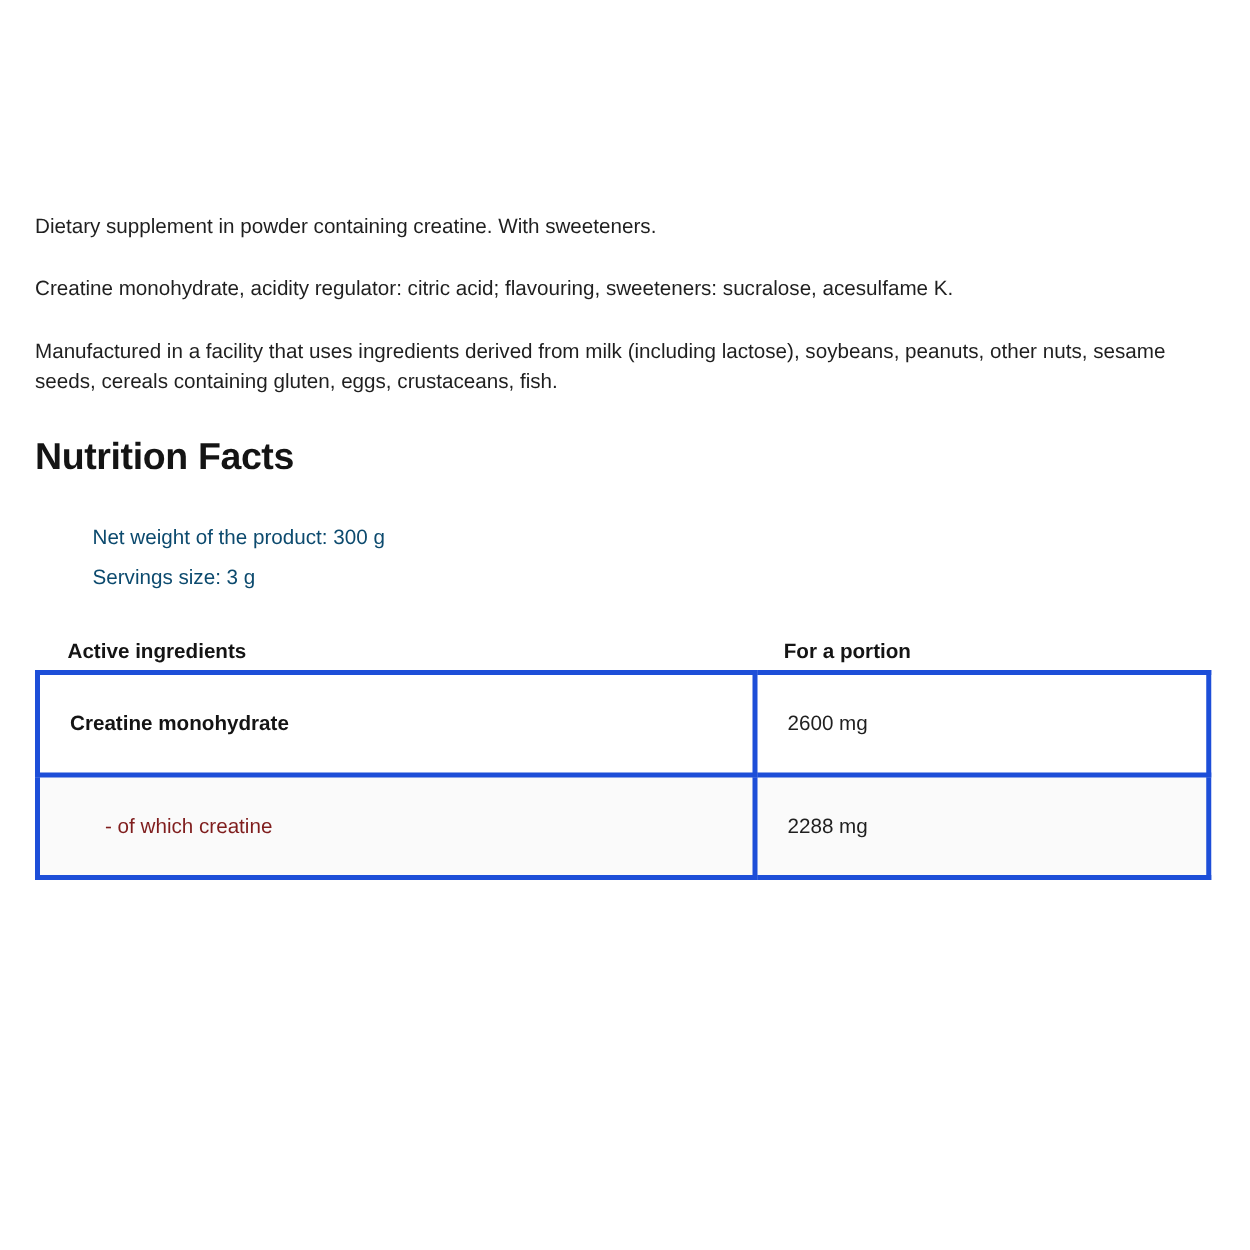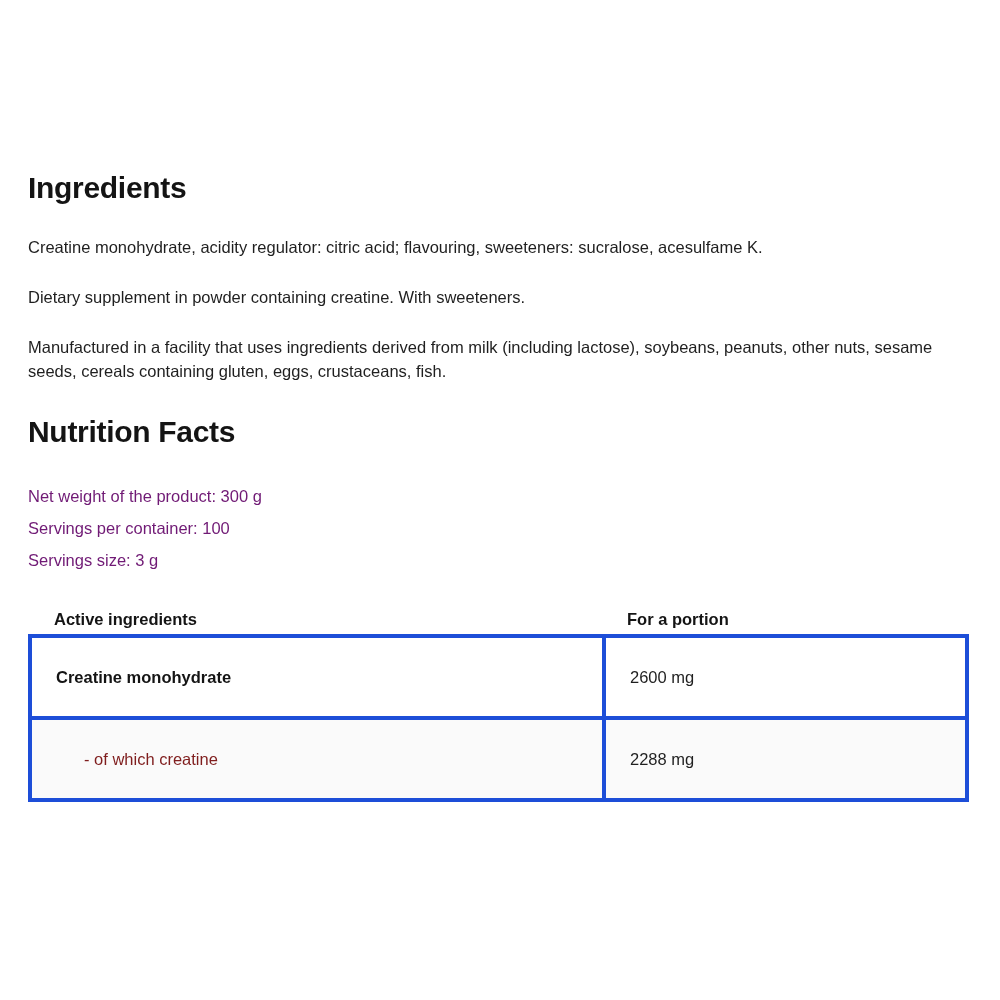--- a/index.html
+++ b/index.html
@@ -40,21 +40,22 @@
     margin-bottom: 16px;
   }
   #ingredients-section {
     margin-bottom: 30px;
   }
   #nutrition-title {
   }
   .facts-line {
     font-size: 16.5px;
     line-height: 1.95;
-    color: #701a75;
+    color: #0c4a6e;
+    margin-left: 46px;
   }
   .facts-block {
     margin-bottom: 24px;
   }
   table.nutrition-table {
     width: 937px;
     border-collapse: collapse;
     margin-left: 0;
     table-layout: fixed;
   }
@@ -92,32 +93,30 @@
   }
   table.nutrition-table col.c1 { width: 574px; }
   table.nutrition-table col.c2 { width: 363px; }
 </style>
 </head>
 <body>
 
 <div class="page">
 
   <section id="ingredients-section">
-    <h2 class="section-title">Ingredients</h2>
+    <p class="para">Dietary supplement in powder containing creatine. With sweeteners.</p>
     <p class="para">Creatine monohydrate, acidity regulator: citric acid; flavouring, sweeteners: sucralose, acesulfame K.</p>
-    <p class="para">Dietary supplement in powder containing creatine. With sweeteners.</p>
     <p class="para">Manufactured in a facility that uses ingredients derived from milk (including lactose), soybeans, peanuts, other nuts, sesame seeds, cereals containing gluten, eggs, crustaceans, fish.</p>
   </section>
 
   <section id="nutrition-section">
     <h2 class="section-title" id="nutrition-title">Nutrition Facts</h2>
 
     <div class="facts-block">
       <div class="facts-line">Net weight of the product: 300 g</div>
-      <div class="facts-line">Servings per container: 100</div>
       <div class="facts-line">Servings size: 3 g</div>
     </div>
 
     <table class="nutrition-table">
       <colgroup>
         <col class="c1">
         <col class="c2">
       </colgroup>
       <thead>
         <tr>

